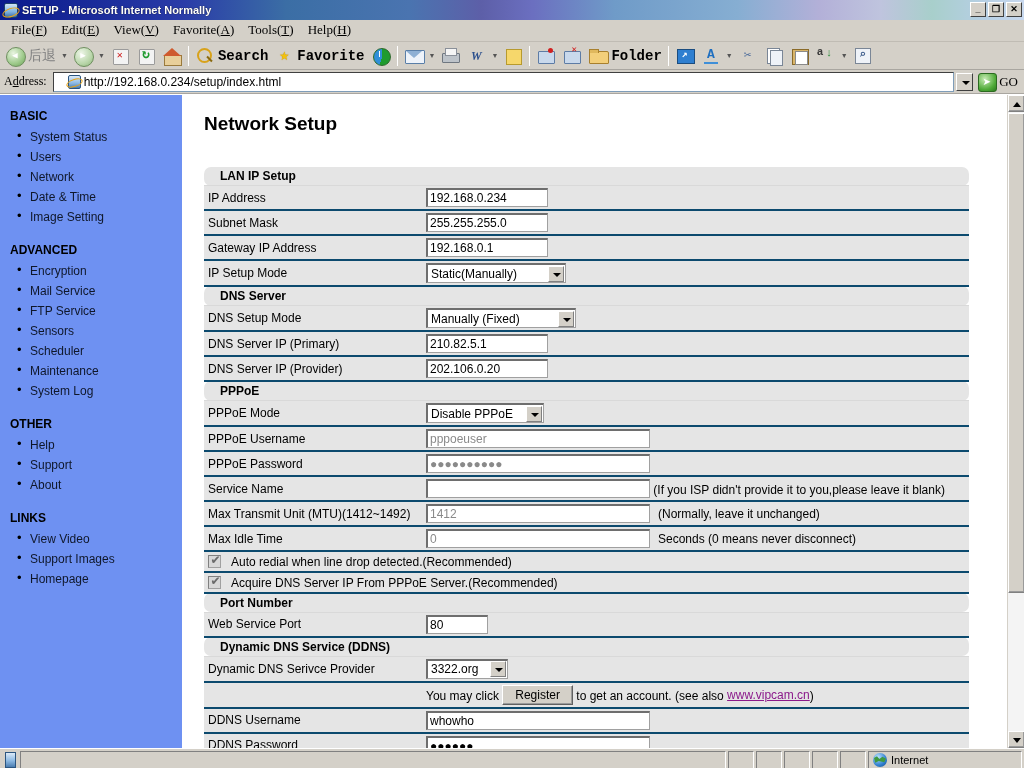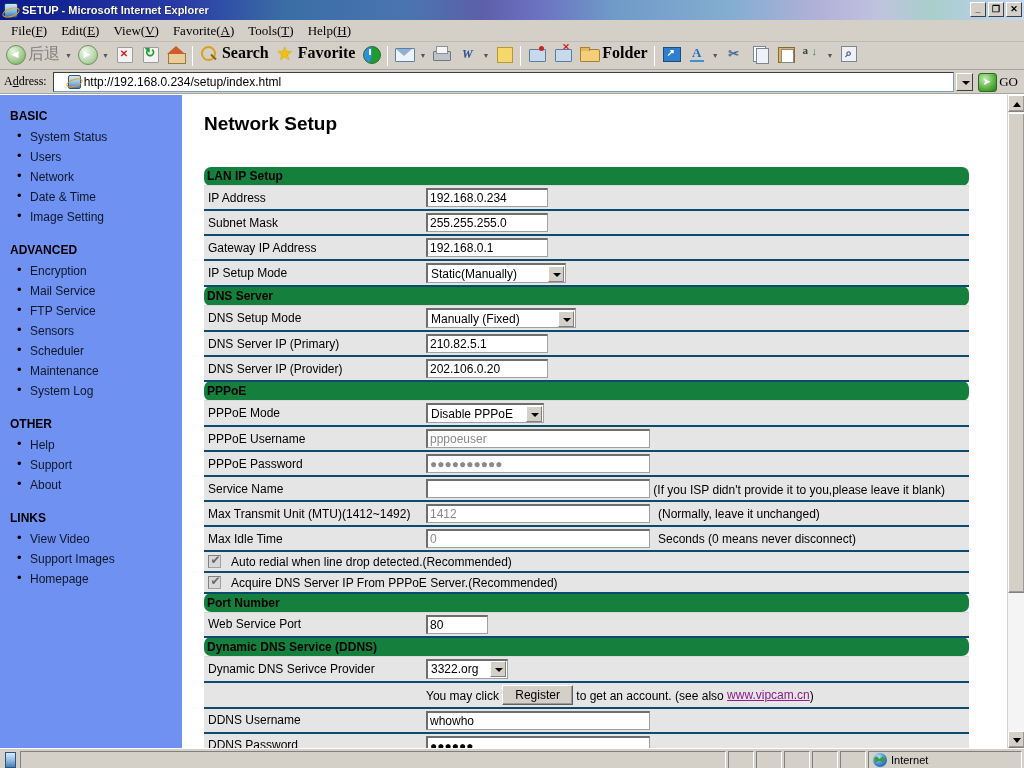--- a/index.html
+++ b/index.html
@@ -68,21 +68,21 @@
     color: #000;
     font-family: "Liberation Sans", sans-serif;
     cursor: pointer;
   }
 
   
   .menubar {
     height: 22px;
     background: #d4d0c8;
     display: flex;
-    align-items: center;
+    align-items: flex-start;
     border-bottom: 1px solid #c0bcb4;
     font-family: "Liberation Serif", serif;
     font-size: 13px;
     color: #000;
     padding-left: 4px;
   }
   .menu-item {
     padding: 2px 7px;
     cursor: default;
     white-space: nowrap;
@@ -94,27 +94,27 @@
     height: 28px;
     background: #d4d0c8;
     display: flex;
     align-items: center;
     padding: 0 2px;
     border-bottom: 1px solid #a9a6a0;
     position: relative;
     gap: 0px;
   }
   .tb-btn {
-    display: flex; 
+    display: flex; align-items: center;
     height: 24px;
     padding: 0 3px;
     cursor: default;
     gap: 3px;
-    font-family: Liberation Serif, serif;
-    font-size: 16px;
+    font-family: Liberation Mono, monospace;
+    font-size: 14px;
     font-weight: bold;
     color: #000;
     white-space: nowrap;
   }
   .tb-btn.dim { color: #808080; font-weight: normal; }
   .tb-sep {
     width: 1px; height: 20px;
     background: #a9a6a0;
     border-right: 1px solid #ffffff;
     margin: 0 3px;
@@ -485,23 +485,23 @@
   table.form td {
     border-bottom: 2px solid #0c4a6e;
     padding: 2px 4px;
     vertical-align: middle;
     background: #e5e5e5;
   }
   td.lbl { width: 218px; padding-left: 5px; }
   td.fld { width: 228px; }
   td.hint { padding-left: 5px; }
   tr.section td {
-    background: #15803d;
+    background: #e5e5e5;
     font-weight: bold;
-    padding: 2px 3px;
+    padding: 2px 16px;
     border-bottom: 1px solid #d9d9d9;
     border-radius: 7px;
   }
   .txt {
     font-family: "Liberation Sans", sans-serif;
     font-size: 12px;
     color: #000;
     background: #fff;
     border: 1px solid #a0a0a0;
     border-top: 2px solid #6e6e6e;
@@ -678,21 +678,21 @@
     background: #3f9a3f;
     clip-path: polygon(0 30%, 25% 10%, 45% 45%, 70% 15%, 100% 40%, 85% 85%, 40% 70%, 10% 90%);
   }
   .sb-zone-label { white-space: nowrap; }
 </style>
 </head>
 <body>
 
 <div class="titlebar">
   <span class="ie-logo-small"></span>
-  <span class="title-text">SETUP - Microsoft Internet Explorer</span>
+  <span class="title-text">SETUP - Microsoft Internet Normally</span>
   <span class="win-buttons">
     <span class="win-btn">_</span>
     <span class="win-btn">❒</span>
     <span class="win-btn">✕</span>
   </span>
 </div>
 
 <div class="menubar">
   <span class="menu-item"><span>File(</span><u>F</u><span>)</span></span>
   <span class="menu-item"><span>Edit(</span><u>E</u><span>)</span></span>

